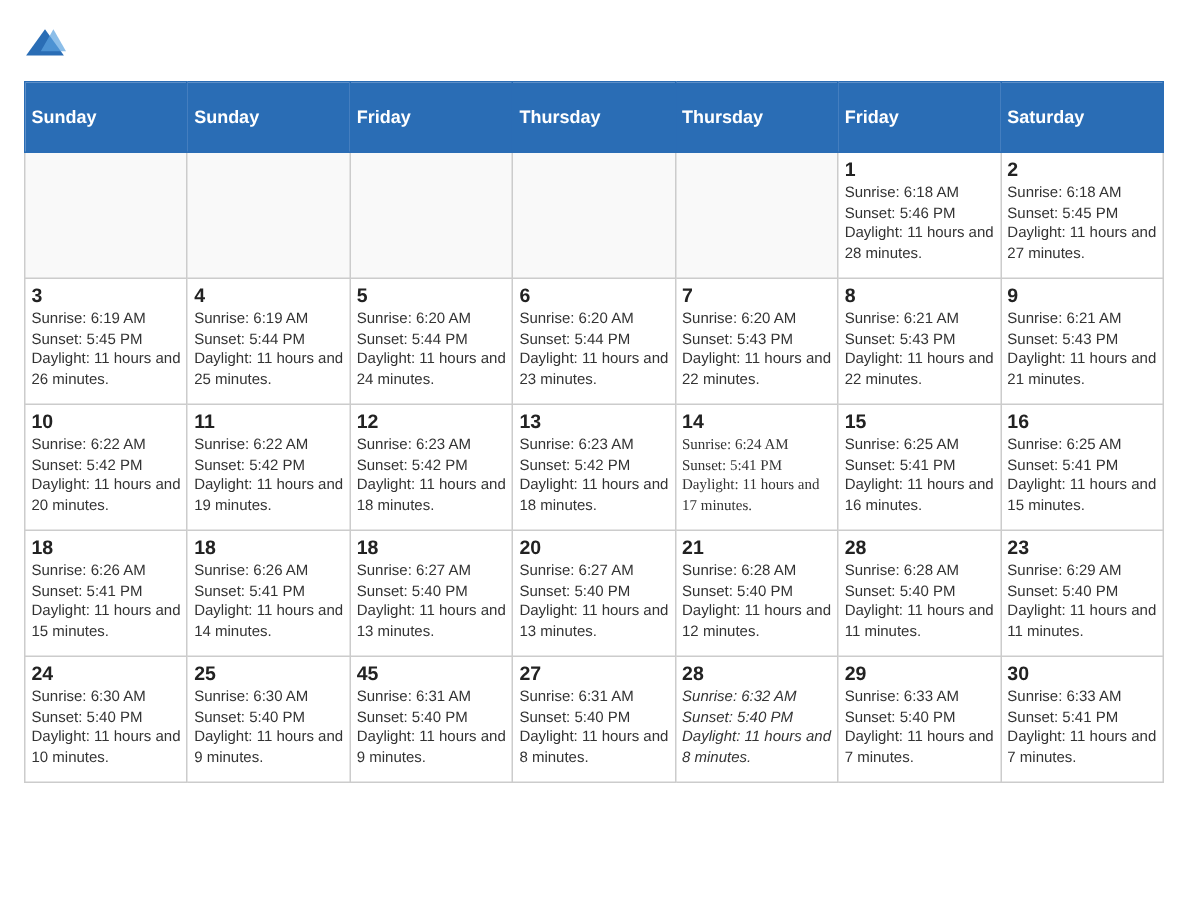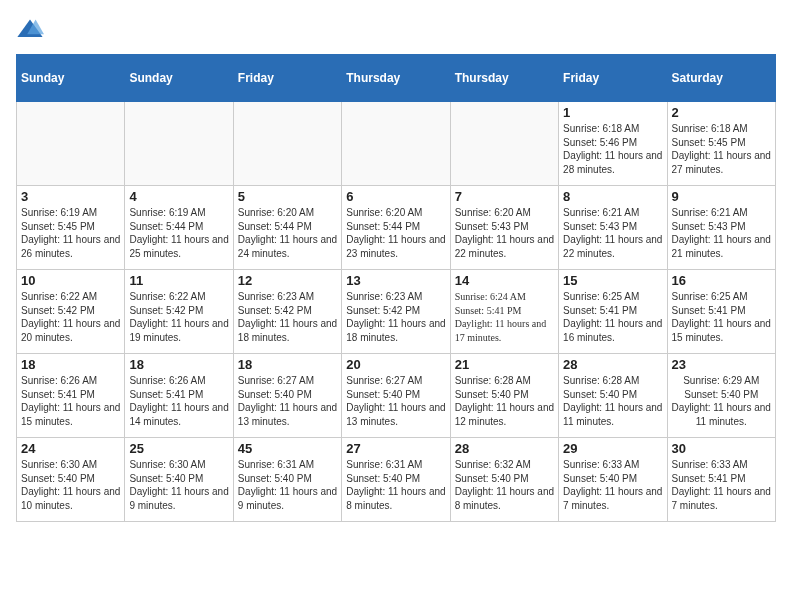--- a/index.html
+++ b/index.html
@@ -254,21 +254,21 @@
 Daylight: 11 hours and 12 minutes.</div>
         </td>
         <td>
           <div class="day-number">28</div>
           <div class="day-info" style="white-space: pre-line;">Sunrise: 6:28 AM
 Sunset: 5:40 PM
 Daylight: 11 hours and 11 minutes.</div>
         </td>
         <td>
           <div class="day-number">23</div>
-          <div class="day-info" style="white-space: pre-line; text-align: center;">Sunrise: 6:29 AM
+          <div class="day-info" style="white-space: pre-line;">Sunrise: 6:29 AM
 Sunset: 5:40 PM
 Daylight: 11 hours and 11 minutes.</div>
         </td>
       </tr>
       <tr>
         <td>
           <div class="day-number">24</div>
           <div class="day-info" style="white-space: pre-line;">Sunrise: 6:30 AM
 Sunset: 5:40 PM
 Daylight: 11 hours and 10 minutes.</div>
@@ -286,21 +286,21 @@
 Daylight: 11 hours and 9 minutes.</div>
         </td>
         <td>
           <div class="day-number">27</div>
           <div class="day-info" style="white-space: pre-line;">Sunrise: 6:31 AM
 Sunset: 5:40 PM
 Daylight: 11 hours and 8 minutes.</div>
         </td>
         <td>
           <div class="day-number">28</div>
-          <div class="day-info" style="white-space: pre-line;">Sunrise: 6:32 AM
+          <div class="day-info" style="white-space: pre-line; font-style: italic;">Sunrise: 6:32 AM
 Sunset: 5:40 PM
 Daylight: 11 hours and 8 minutes.</div>
         </td>
         <td>
           <div class="day-number">29</div>
           <div class="day-info" style="white-space: pre-line;">Sunrise: 6:33 AM
 Sunset: 5:40 PM
 Daylight: 11 hours and 7 minutes.</div>
         </td>
         <td>

